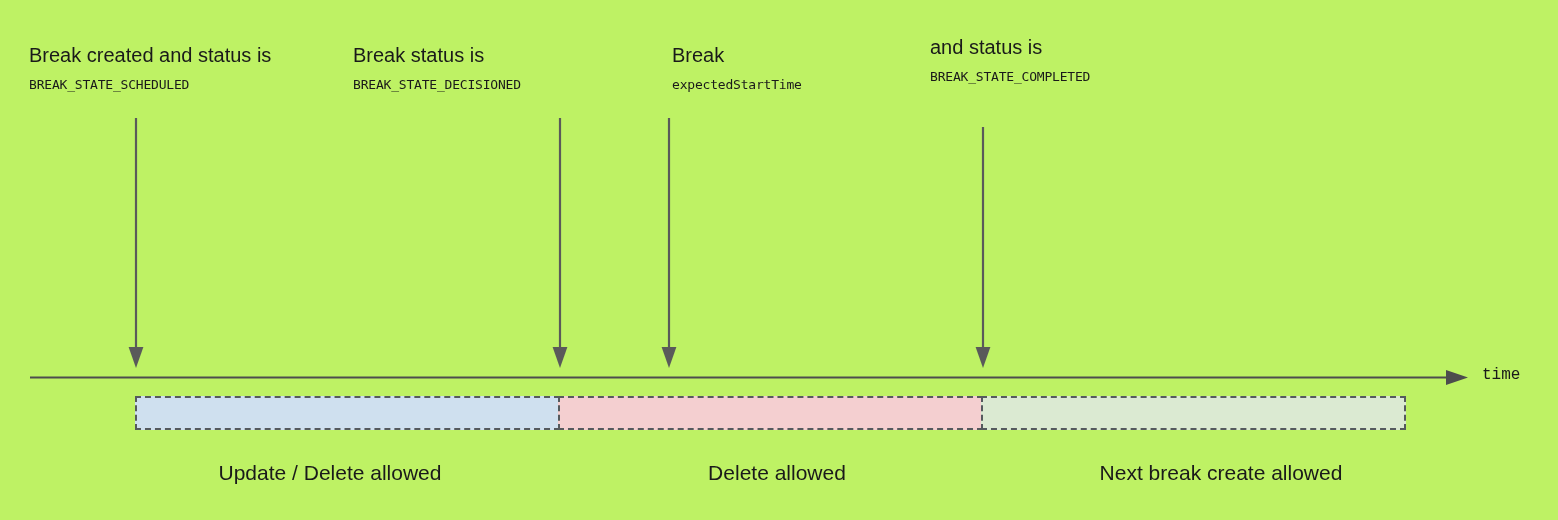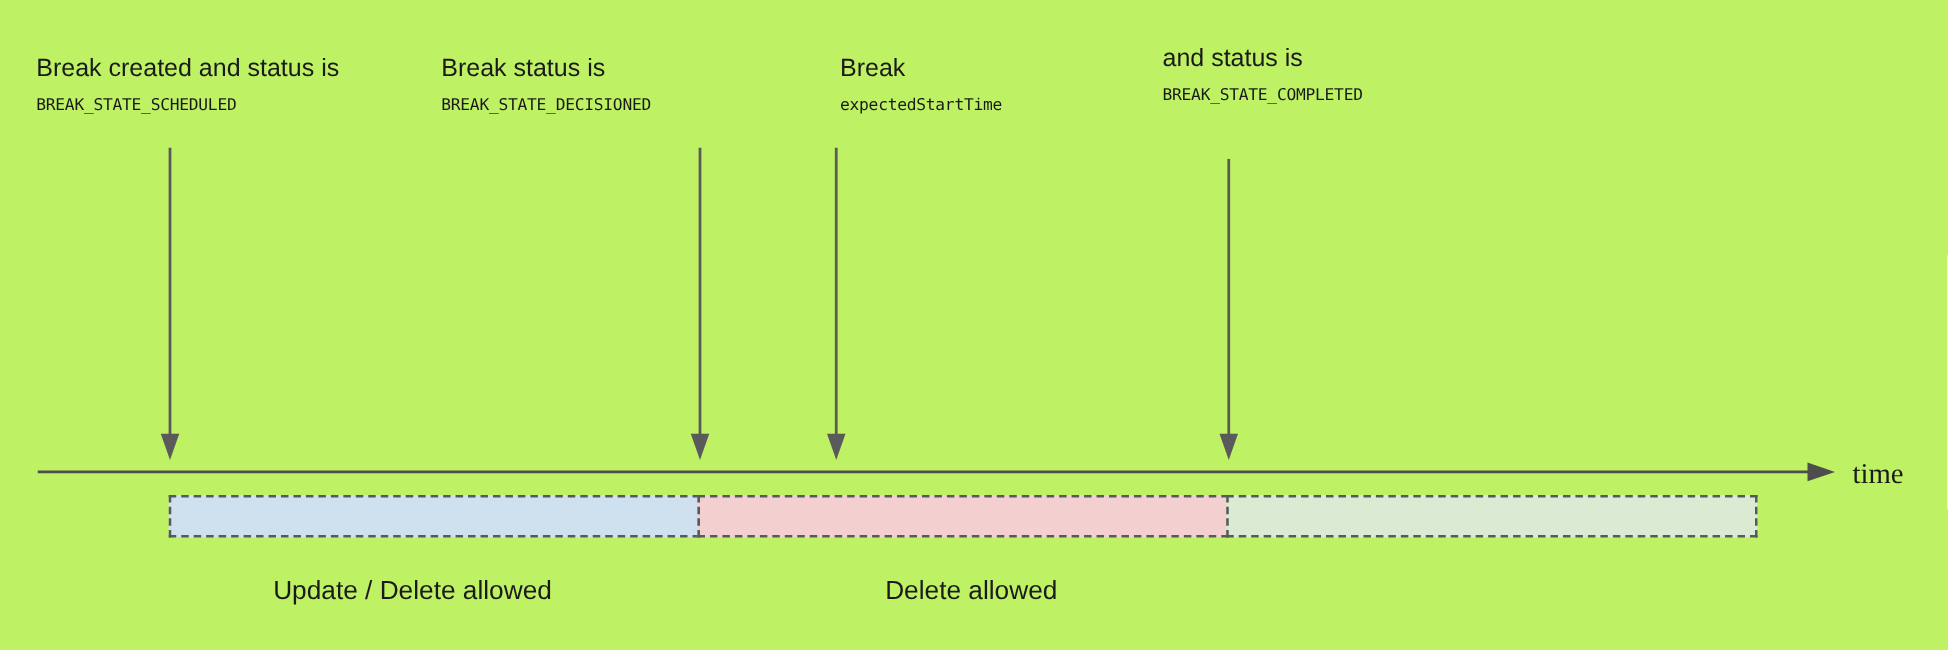--- a/index.html
+++ b/index.html
@@ -42,22 +42,22 @@
   .vmarker {
     position: absolute;
   }
 
   
   .axis {
     position: absolute;
   }
   .axis-label {
     position: absolute;
-    font-family: Liberation Serif, serif;
-    font-size: 23px;
+    font-family: Liberation Mono, monospace;
+    font-size: 16px;
     color: #1a1a1a;
   }
 
   
   .bar {
     position: absolute;
     height: 34px;
     box-sizing: border-box;
     border: 2px dashed #555a5e;
   }
@@ -122,14 +122,15 @@
     <polygon points="1438,9.5 1416,2 1416,17" fill="#4d4d4d"></polygon>
   </svg>
   <div class="axis-label" style="left:1482px; top:366px;">time</div>
 
   <div class="bar" style="left:135px; top:396px; width:425px; background:#cfe0ef;"></div>
   <div class="bar" style="left:558px; top:396px; width:425px; background:#f4cfd0;"></div>
   <div class="bar" style="left:981px; top:396px; width:425px; background:#dbead2;"></div>
 
   <div class="caption" style="left:330px; top:461px;">Update / Delete allowed</div>
   <div class="caption" style="left:777px; top:461px;">Delete allowed</div>
+  <div class="caption" style="left:1221px; top:461px;">Next break create allowed</div>
 
 </div>
 
 </body></html>

